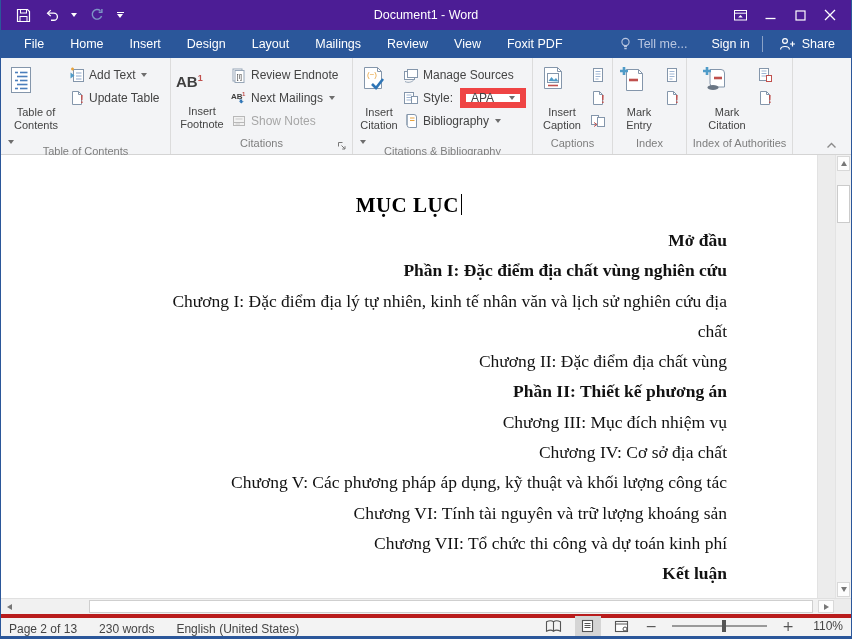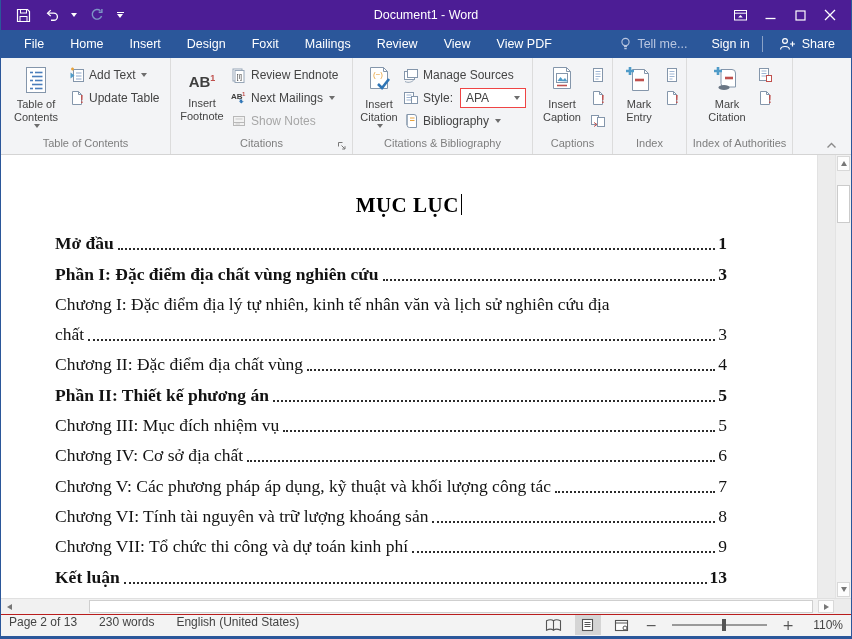--- a/index.html
+++ b/index.html
@@ -34,56 +34,56 @@
   .tabright{margin-left:auto;display:flex;align-items:center;}
   .tellme{display:flex;align-items:flex-start;gap:5px;color:#b9c6e0;font-size:12.5px;padding:0 12px;}
   .signin{font-size:12.5px;padding:0 12px;}
   .tabdivider{width:1px;height:16px;background:rgba(255,255,255,.45);}
   .share{display:flex;align-items:center;gap:6px;font-size:12.5px;padding:0 16px;}
   
   .ribbon{height:97px;background:#f3f4f6;border-bottom:1px solid #d4d4d4;display:flex;position:relative;}
   .group{display:flex;flex-direction:column;border-right:1px solid #dcdcdc;position:relative;}
   .gcontent{flex:1;display:flex;align-items:flex-start;padding:4px 3px 0 5px;}
   .glabel{height:18px;font-size:11px;color:#7e7e7e;text-align:center;line-height:14px;}
-  .bigbtn{display:flex;flex-direction:column;align-items:center;padding-top:3px;border-radius:2px;}
+  .bigbtn{display:flex;flex-direction:column;align-items:flex-start;padding-top:3px;border-radius:2px;gap:8px;}
   .blabel{font-size:11px;color:#444;text-align:center;line-height:13px;margin-top:3px;}
   .smallcol{display:flex;flex-direction:column;padding-top:1px;}
   .sbtn{display:flex;align-items:center;gap:4px;height:23px;font-size:12px;color:#444;padding:0 3px;white-space:nowrap;}
   .sbtn.disabled{color:#a6a6a6;}
   .iconbtn{width:23px;height:23px;display:flex;align-items:center;justify-content:center;}
   .caret{margin-left:2px;}
-  .stylebox{display:inline-flex;align-items:center;justify-content:space-between;width:66px;height:20px;border:1px solid #ef4444;background:#fff;padding:0 5px;font-size:12px;color:#444;margin-left:3px;}
+  .stylebox{display:inline-flex;align-items:center;justify-content:space-between;width:66px;height:20px;border:6px solid #ef4444;background:#fff;padding:0 5px;font-size:12px;color:#444;margin-left:3px;}
   .ab-glyph{font-weight:bold;color:#3f3f3f;font-size:15px;line-height:15px;}
   .ab-glyph sup{color:#c0504d;font-size:9px;}
   .launcher{position:absolute;right:5px;bottom:3px;}
   .collapse{position:absolute;right:14px;bottom:5px;}
   
   .docarea{height:443px;position:relative;background:#a16207;}
   .page{position:absolute;left:0;top:0;bottom:0;right:34px;background:#fff;overflow:hidden;}
   .doc-title{margin-top:38px;text-align:center;font-family:"Liberation Serif",serif;font-weight:bold;font-size:21px;color:#000;letter-spacing:.5px;}
   .cursor{display:inline-block;width:1.5px;height:21px;background:#000;vertical-align:-3px;margin-left:2px;}
   .toc{margin-top:9px;padding:0 90px 0 54px;font-family:"Liberation Serif",serif;font-size:17.5px;color:#121212;}
-  .toc-row{display:flex;height:30.3px;align-items:flex-end;overflow:hidden;}
+  .toc-row{display:flex;height:30.3px;align-items:flex-end;overflow:hidden;flex-direction:column;}
   .toc-row > span{line-height:27px;}
   .toc-row.bold .toc-text,.toc-row.bold .toc-page{font-weight:bold;}
   .toc-text{white-space:nowrap;}
   .leader{flex:1;border-bottom:2.4px dotted #2c2c2c;margin:0 3px 7px 4px;align-self:flex-end;}
   
   .vgap{position:absolute;right:16px;top:0;bottom:0;width:18px;background:#ececec;border-left:1px solid #e2e2e2;}
   .vscroll{position:absolute;right:0;top:0;bottom:0;width:16px;background:#f1f1f1;border-left:1px solid #e3e3e3;}
   .vbtn{position:absolute;left:1px;right:1px;height:15px;background:#fdfdfd;border:1px solid #d8d8d8;display:flex;align-items:center;justify-content:center;}
   .vbtn.up{top:1px;} .vbtn.down{bottom:1px;}
   .vthumb{position:absolute;left:1px;right:1px;top:30px;height:38px;background:#fff;border:1px solid #cbcbcb;}
   .hscroll{height:16px;background:#f1f1f1;border-top:1px solid #e0e0e0;position:relative;}
   .hbtn{position:absolute;top:1px;bottom:1px;width:16px;display:flex;align-items:center;justify-content:center;background:#f1f1f1;}
   .hbtn.left{left:0;} .hbtn.right{right:17px;background:#fdfdfd;border:1px solid #d8d8d8;}
   .hthumb{position:absolute;left:88px;width:724px;top:1px;bottom:1px;background:#fff;border:1px solid #cfcfcf;}
   .hcorner{position:absolute;right:0;top:0;bottom:0;width:17px;background:#ececec;}
   
-  .statusbar{height:22px;background:#f3f3f3;border-top:1px solid #b91c1c;display:flex;align-items:flex-start;font-size:12px;color:#444;padding:0 8px;}
+  .statusbar{height:22px;background:#f3f3f3;border-top:4px solid #b91c1c;display:flex;align-items:flex-end;font-size:12px;color:#444;padding:0 8px;}
   .sb-item{margin-right:22px;white-space:nowrap;}
   .sb-right{margin-left:auto;display:flex;align-items:center;gap:8px;}
   .viewbtn{width:26px;height:20px;display:flex;align-items:center;justify-content:center;}
   .viewbtn.active{background:#d5d5d5;}
   .zoomtrack{width:95px;height:1.5px;background:#9a9a9a;position:relative;margin:0 4px;}
   .zoomthumb{position:absolute;left:52%;top:-5.5px;width:4px;height:12px;background:#555;}
   .zoombtn{font-size:14px;color:#555;padding:0 3px;font-family:"DejaVu Sans",sans-serif;}
   .zoompct{width:38px;text-align:right;}
   svg{display:block;}
 </style>
@@ -164,25 +164,25 @@
     </div>
   </div>
 
   <div class="tabrow">
     <div class="tabs">
 
     <div class="tab nopage">File</div>
         <div class="tab nopage">Home</div>
         <div class="tab nopage">Insert</div>
         <div class="tab nopage">Design</div>
-        <div class="tab nopage">Foxit</div>
+        <div class="tab nopage">Layout</div>
         <div class="tab nopage">Mailings</div>
         <div class="tab nopage">Review</div>
         <div class="tab nopage">View</div>
-        <div class="tab nopage">View PDF</div>
+        <div class="tab nopage">Foxit PDF</div>
       </div>
     <div class="tabright">
       <div class="tellme">
         <span>
           <svg width="13" height="14" viewBox="0 0 13 14">
               <circle cx="6.5" cy="5" r="3.6" fill="none" stroke="#b9c6e0" stroke-width="1.1"></circle>
               <path d="M5 9.6 h3 M5.3 11.6 h2.4" stroke="#b9c6e0" stroke-width="1.1" fill="none"></path>
             </svg>
         </span>
         <span>Tell me...</span>

